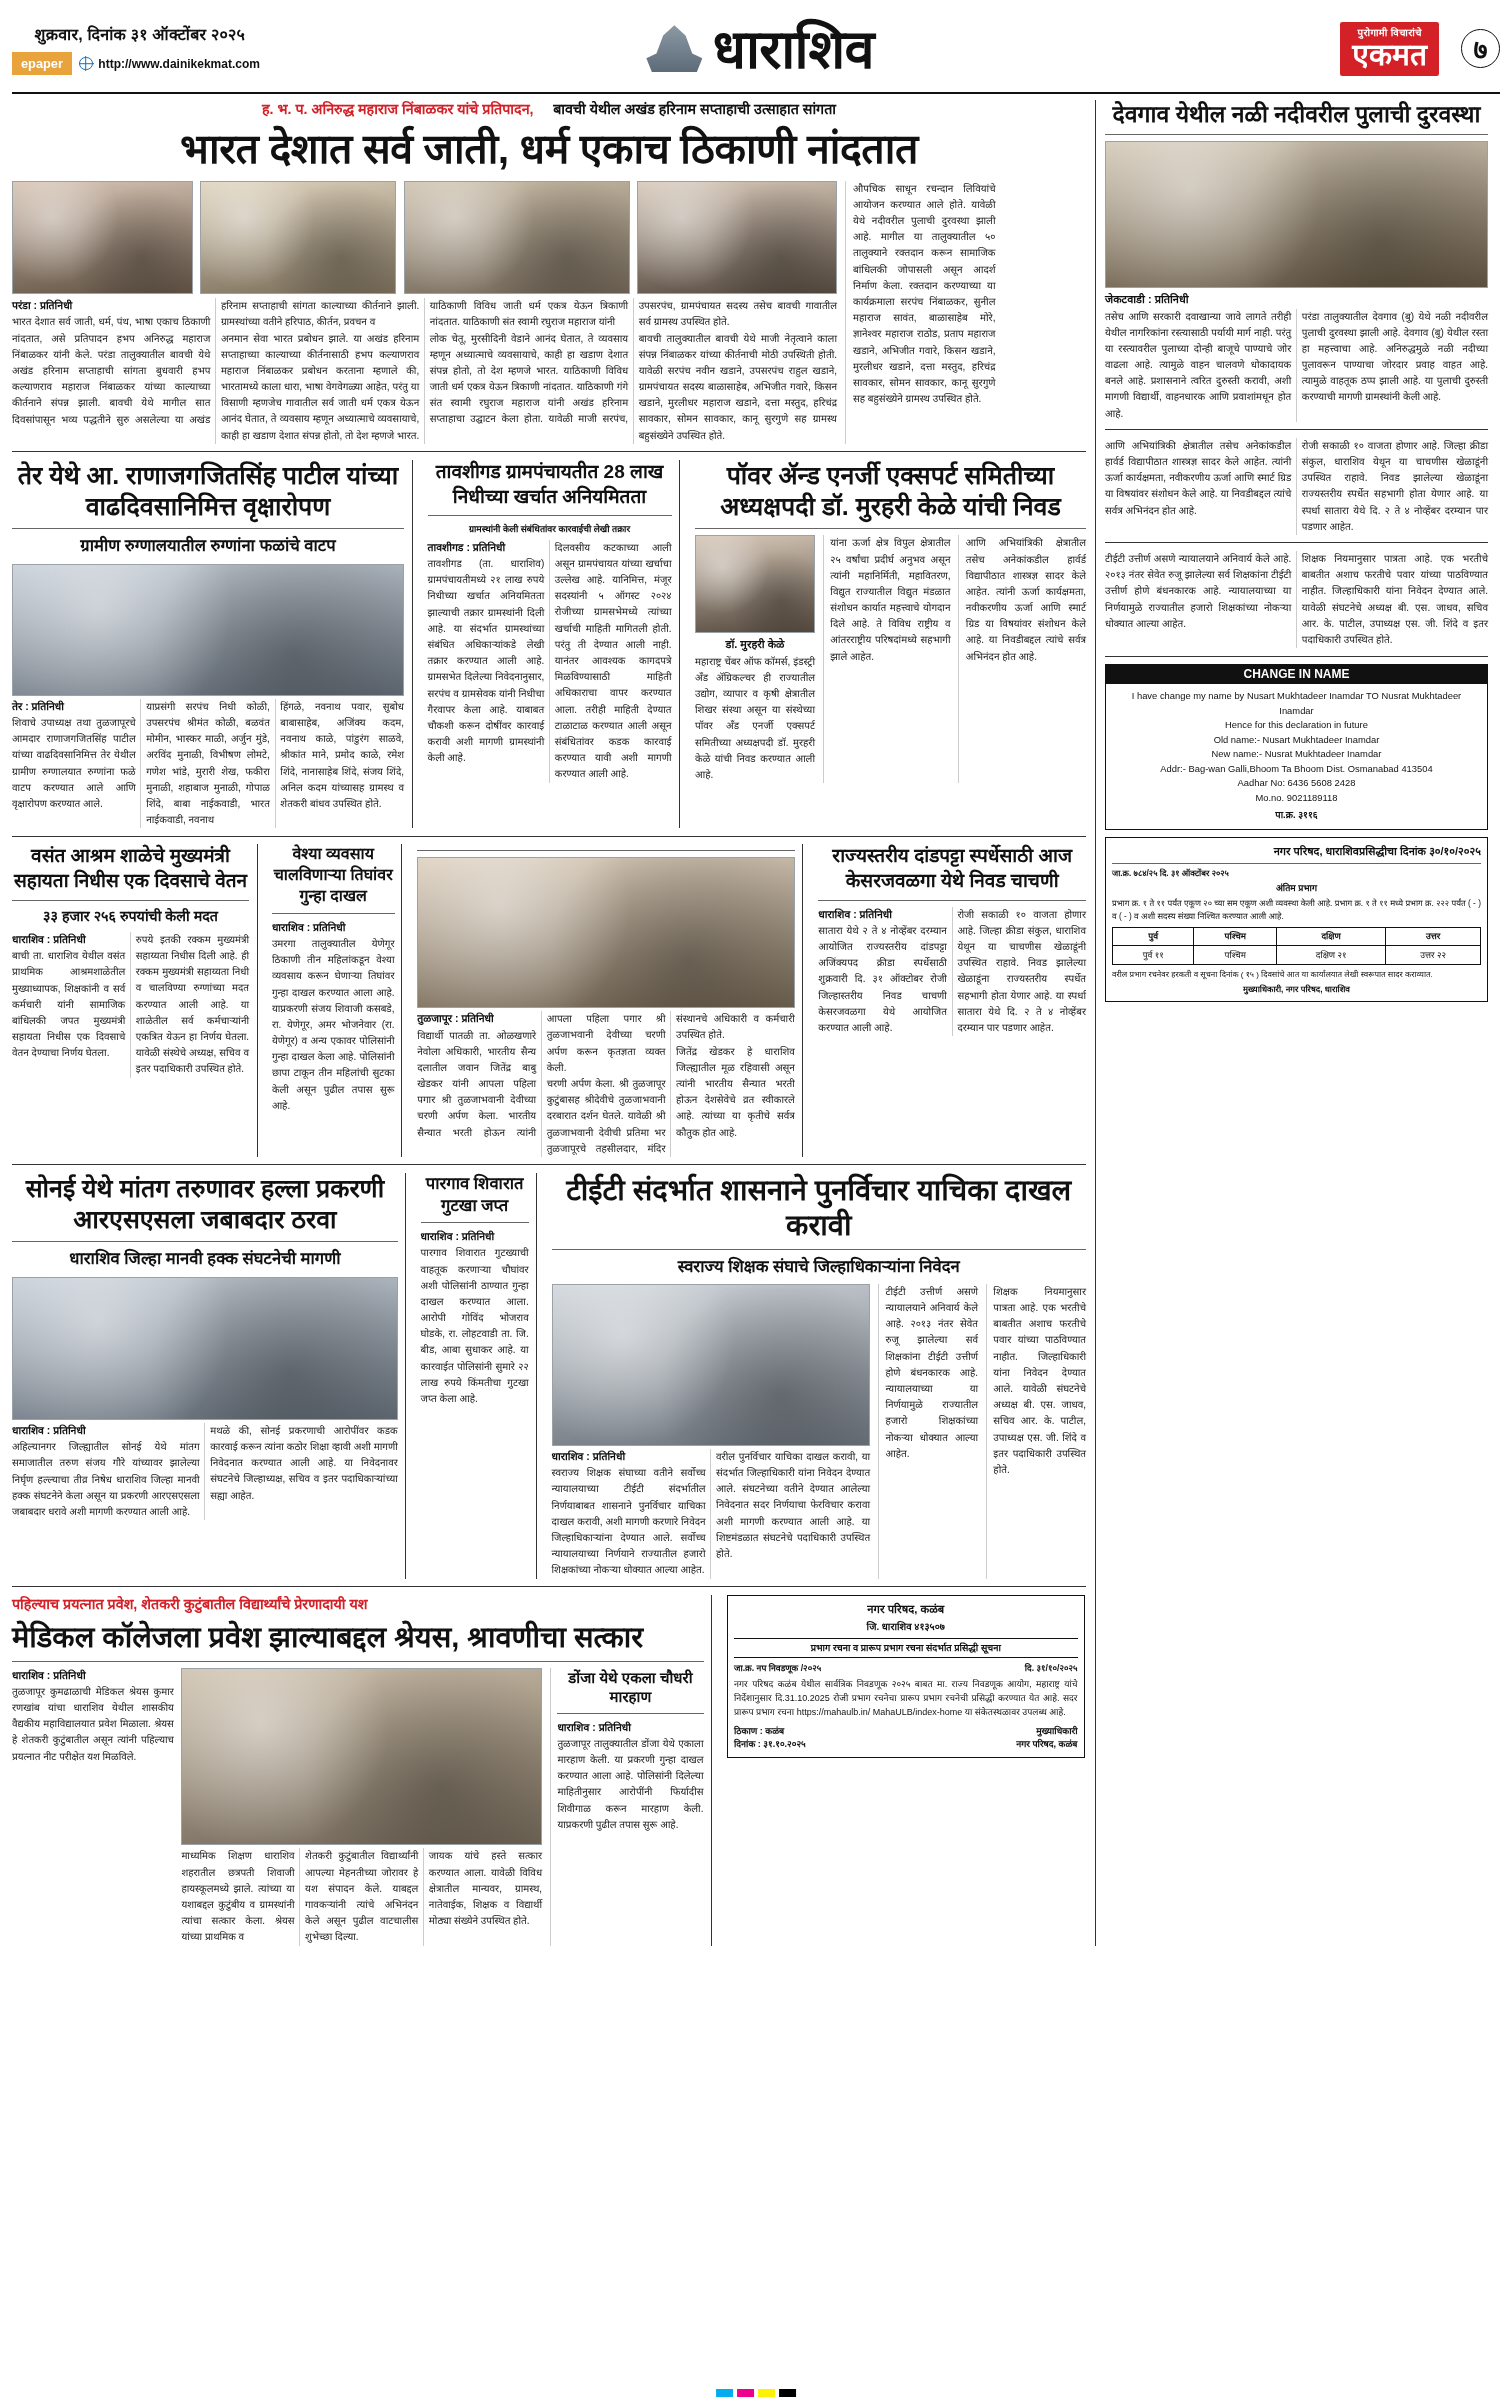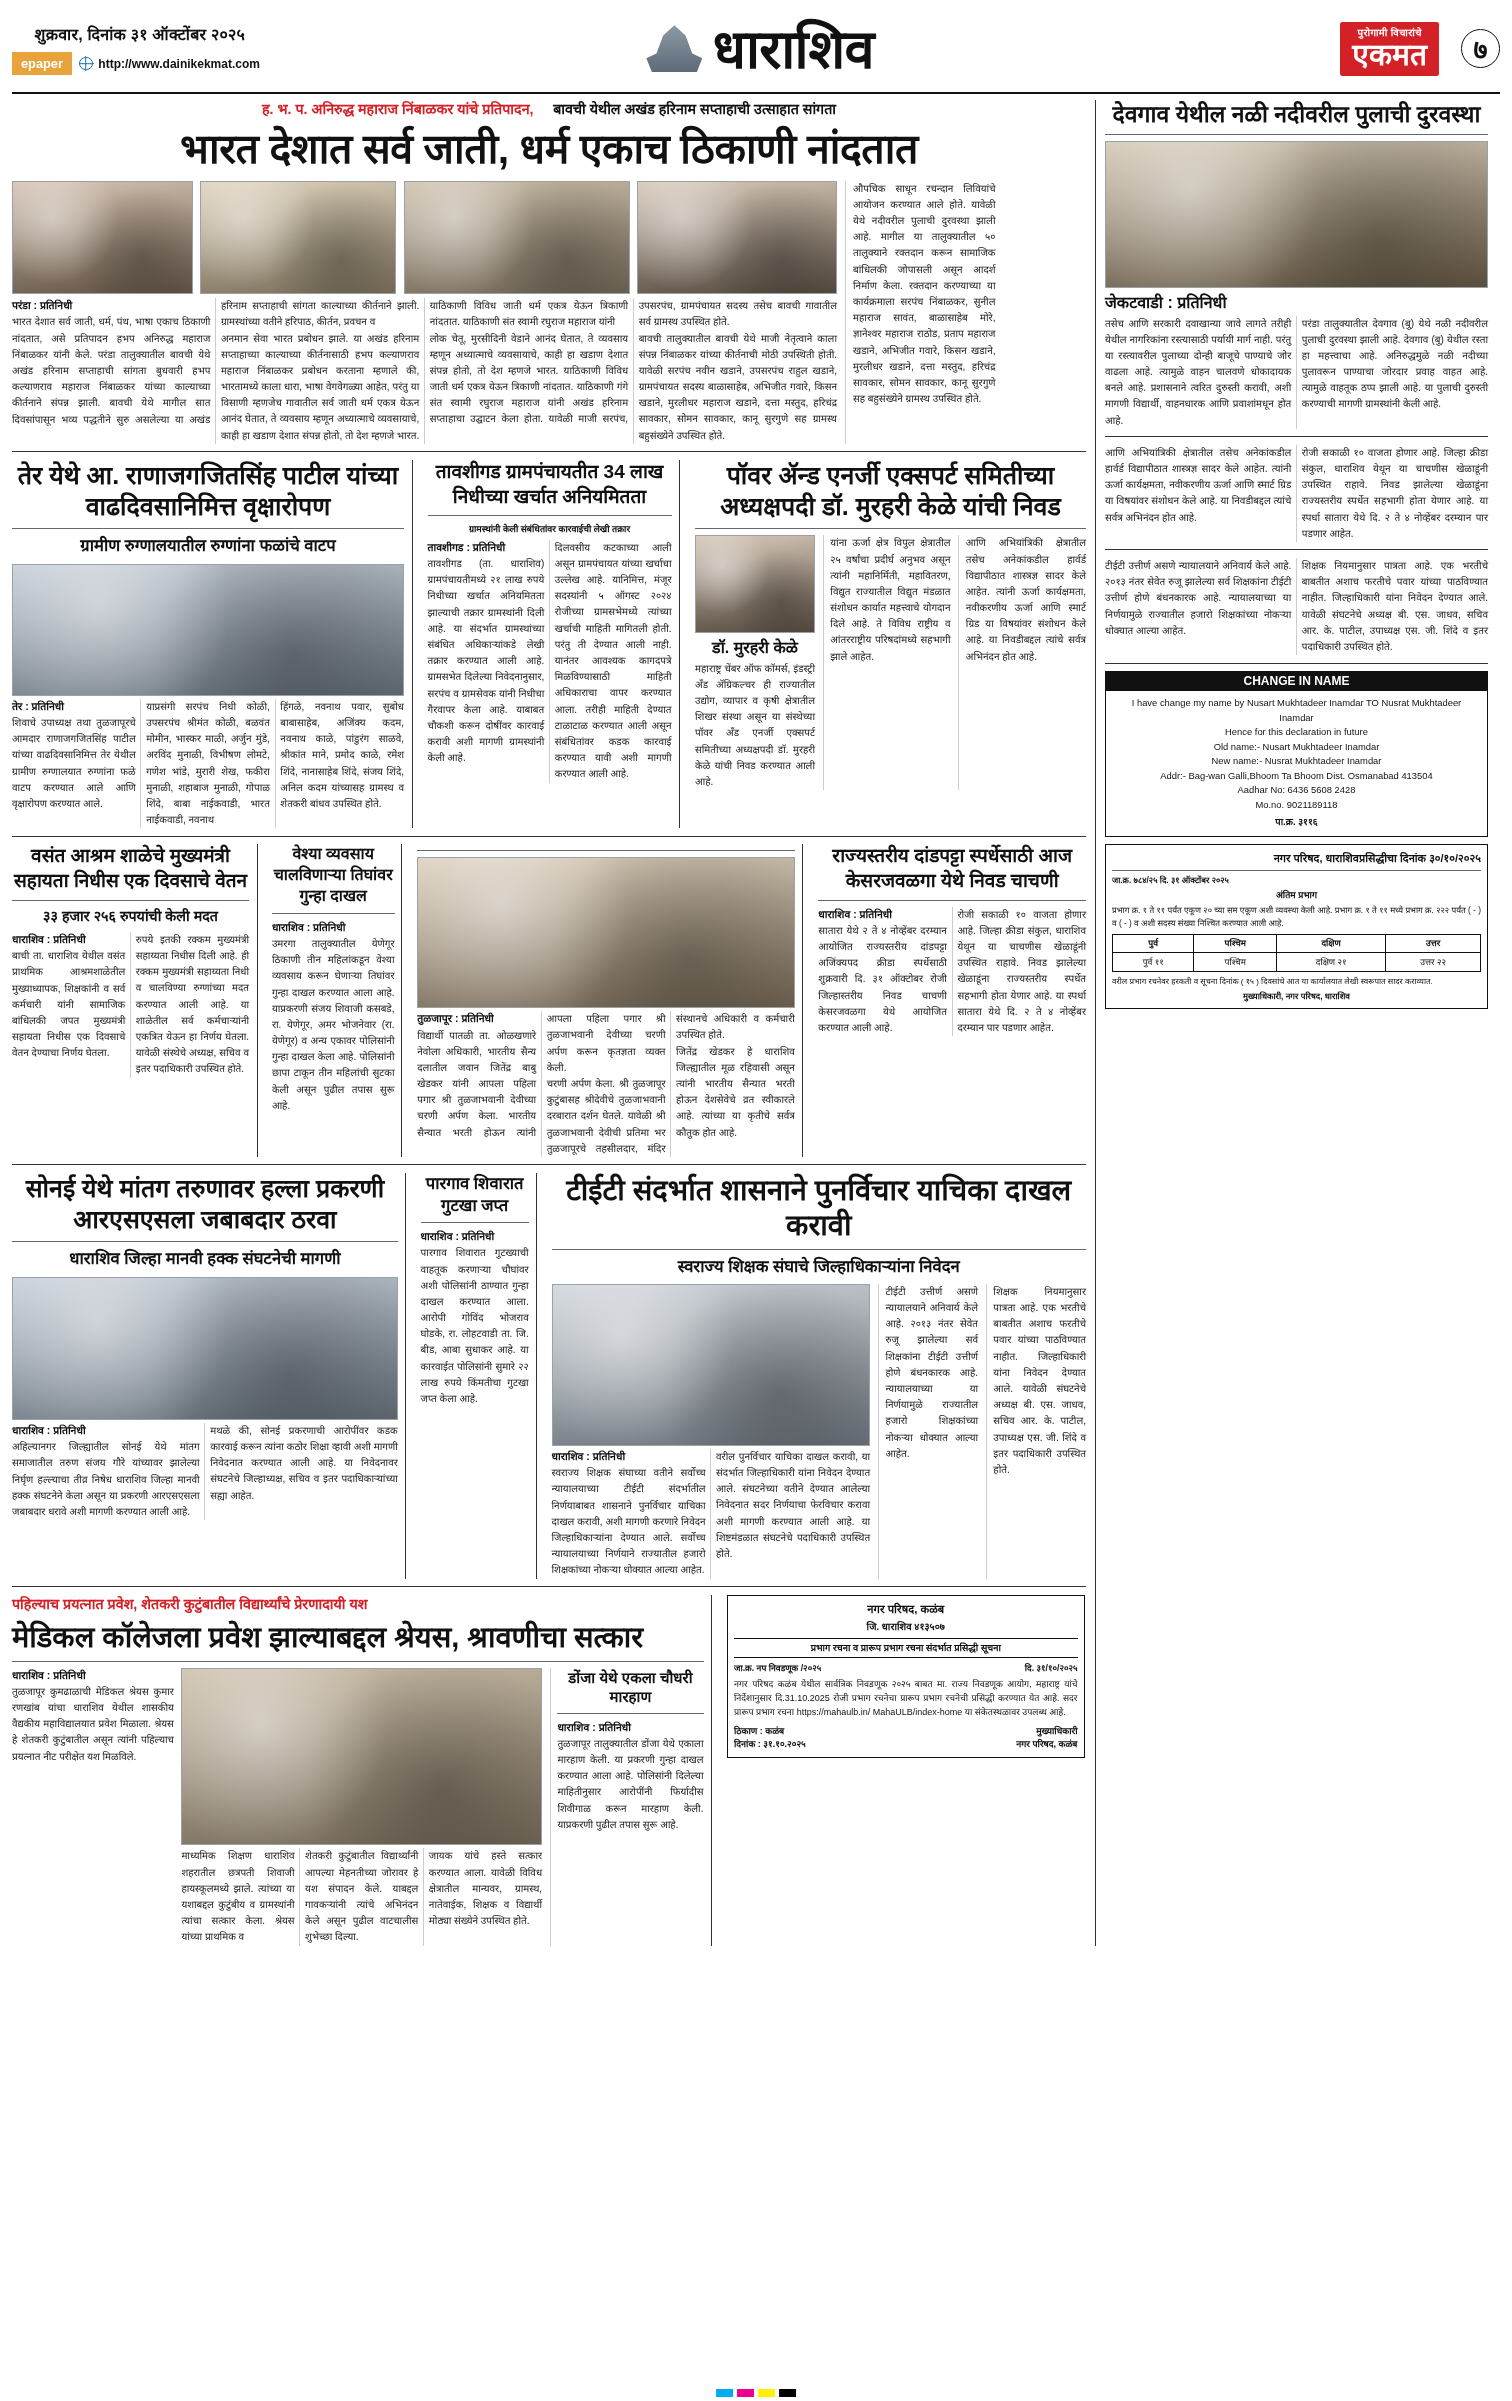--- a/index.html
+++ b/index.html
@@ -189,21 +189,21 @@
   }
   .body-txt {
     font-size: 10px;
     line-height: 1.62;
     text-align: justify;
     color: #1a1a1a;
     hyphens: auto;
     word-break: break-word;
   }
   .cap {
-    font-size: 16px;
+    font-size: 11px;
     font-weight: bold;
     margin-top: 2.3px;
     margin-bottom: 3px;
   }
 
   .cols-2 { column-count: 2; column-gap: 10.5px; column-rule: 0.8px solid #ccc; }
   .cols-3 { column-count: 3; column-gap: 10.5px; column-rule: 0.8px solid #ccc; }
   .cols-4 { column-count: 4; column-gap: 10.5px; column-rule: 0.8px solid #ccc; }
 
   
@@ -355,21 +355,21 @@
           <div class="ph ph-group" style="width:100%;height:132px;margin-bottom:3px;"></div>
           <div class="cols-3">
             <div class="byline">तेर : प्रतिनिधी</div>
             <div class="body-txt">शिवाचे उपाध्यक्ष तथा तुळजापूरचे आमदार राणाजगजितसिंह पाटील यांच्या वाढदिवसानिमित्त तेर येथील ग्रामीण रुग्णालयात रुग्णांना फळे वाटप करण्यात आले आणि वृक्षारोपण करण्यात आले.</div>
             <div class="body-txt">याप्रसंगी सरपंच निधी कोळी, उपसरपंच श्रीमंत कोळी, बळवंत मोमीन, भास्कर माळी, अर्जुन मुंडे, अरविंद मुनाळी, विभीषण लोमटे, गणेश भांडे, मुरारी शेख, फकीरा मुनाळी, शहाबाज मुनाळी, गोपाळ शिंदे, बाबा नाईकवाडी, भारत नाईकवाडी, नवनाथ</div>
             <div class="body-txt">हिंगळे, नवनाथ पवार, सुबोध बाबासाहेब, अजिंक्य कदम, नवनाथ काळे, पांडुरंग साळवे, श्रीकांत माने, प्रमोद काळे, रमेश शिंदे, नानासाहेब शिंदे, संजय शिंदे, अनिल कदम यांच्यासह ग्रामस्थ व शेतकरी बांधव उपस्थित होते.</div>
           </div>
         </div>
 
         <div style="width:264px; padding:0 7.5px; border-right:1.1px solid #333;">
-          <h3 class="hd-sm">तावशीगड ग्रामपंचायतीत 34 लाख निधीच्या खर्चात अनियमितता</h3>
+          <h3 class="hd-sm">तावशीगड ग्रामपंचायतीत 28 लाख निधीच्या खर्चात अनियमितता</h3>
           <div class="rule-thin"></div>
           <div class="small bold center" style="margin-bottom:4.5px;">ग्रामस्थांनी केली संबंधितांवर कारवाईची लेखी तक्रार</div>
           <div class="cols-2">
             <div class="byline">तावशीगड : प्रतिनिधी</div>
             <div class="body-txt">तावशीगड (ता. धाराशिव) ग्रामपंचायतीमध्ये २१ लाख रुपये निधीच्या खर्चात अनियमितता झाल्याची तक्रार ग्रामस्थांनी दिली आहे. या संदर्भात ग्रामस्थांच्या संबंधित अधिकाऱ्यांकडे लेखी तक्रार करण्यात आली आहे. ग्रामसभेत दिलेल्या निवेदनानुसार, सरपंच व ग्रामसेवक यांनी निधीचा गैरवापर केला आहे. याबाबत चौकशी करून दोषींवर कारवाई करावी अशी मागणी ग्रामस्थांनी केली आहे.</div>
             <div class="body-txt">दिलवसीय कटकाच्या आली असून ग्रामपंचायत यांच्या खर्चाचा उल्लेख आहे. यानिमित्त, मंजूर सदस्यांनी ५ ऑगस्ट २०२४ रोजीच्या ग्रामसभेमध्ये त्यांच्या खर्चाची माहिती मागितली होती. परंतु ती देण्यात आली नाही. यानंतर आवश्यक कागदपत्रे मिळविण्यासाठी माहिती अधिकाराचा वापर करण्यात आला. तरीही माहिती देण्यात टाळाटाळ करण्यात आली असून संबंधितांवर कडक कारवाई करण्यात यावी अशी मागणी करण्यात आली आहे.</div>
           </div>
         </div>
 
         <div style="width:399px; padding-left:7.5px;">

